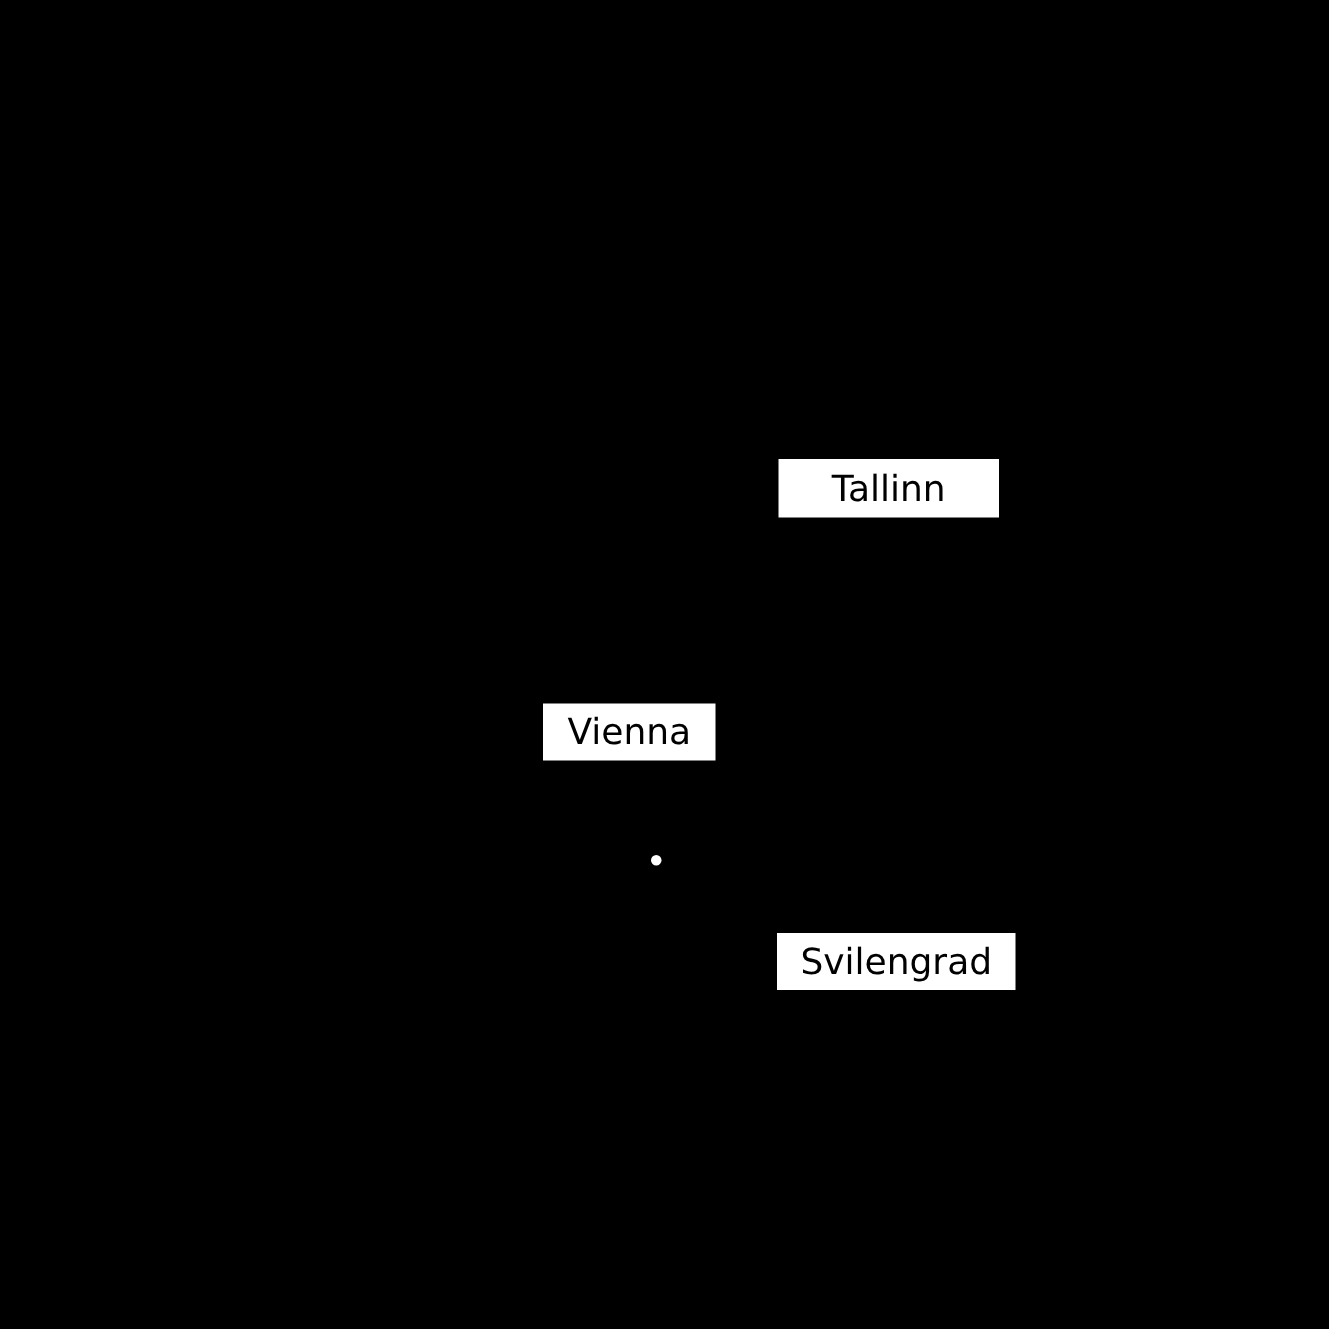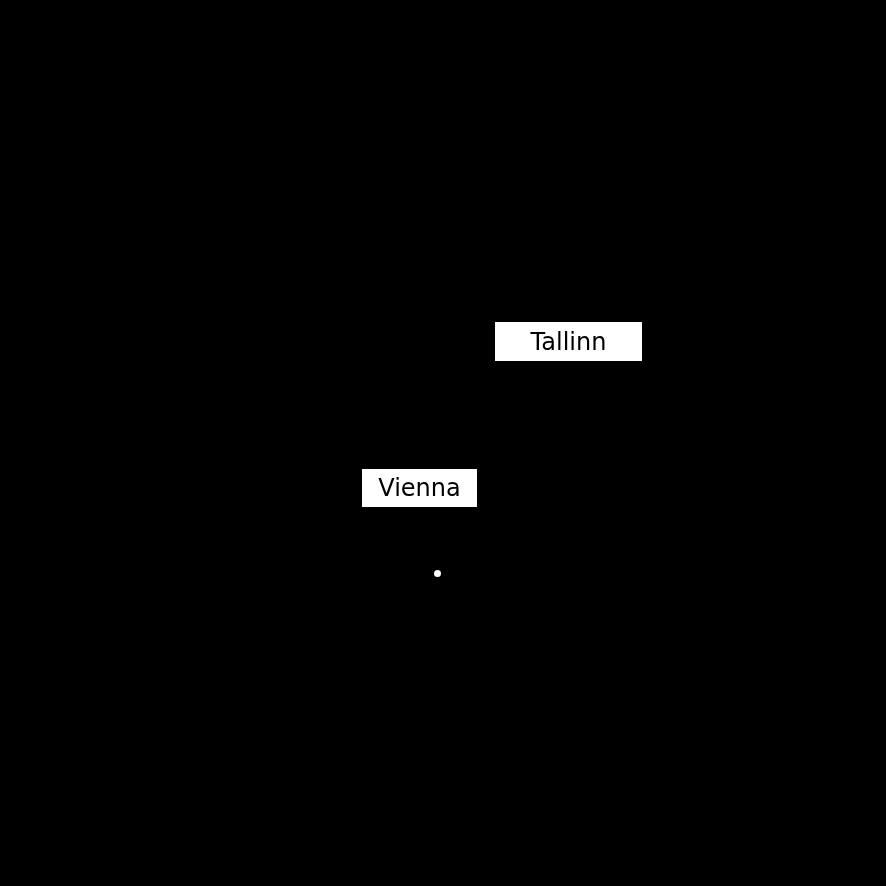--- a/index.html
+++ b/index.html
@@ -21,25 +21,24 @@
     color: #000000;
     display: flex;
     align-items: center;
     justify-content: center;
     font-size: 24px;
     line-height: 1;
     white-space: nowrap;
     box-sizing: border-box;
   }
   #label-tallinn {
-    left: 495px;
+    left: 519px;
     top: 306px;
     width: 147px;
     height: 39px;
-    margin-top: 16px;
   }
   #label-vienna {
     left: 362px;
     top: 469px;
     width: 115px;
     height: 38px;
   }
   #label-svilengrad {
     left: 518px;
     top: 622px;
@@ -64,16 +63,19 @@
 <div class="map-canvas">
 
   <div class="city-label" id="label-tallinn">
     <span>Tallinn</span>
   </div>
 
   <div class="city-label" id="label-vienna">
     <span>Vienna</span>
   </div>
 
+  <div class="city-label" id="label-svilengrad">
+    <span>Svilengrad</span>
+  </div>
 
   <div class="city-marker" id="marker-vienna"></div>
 
 </div>
 
 </body></html>

